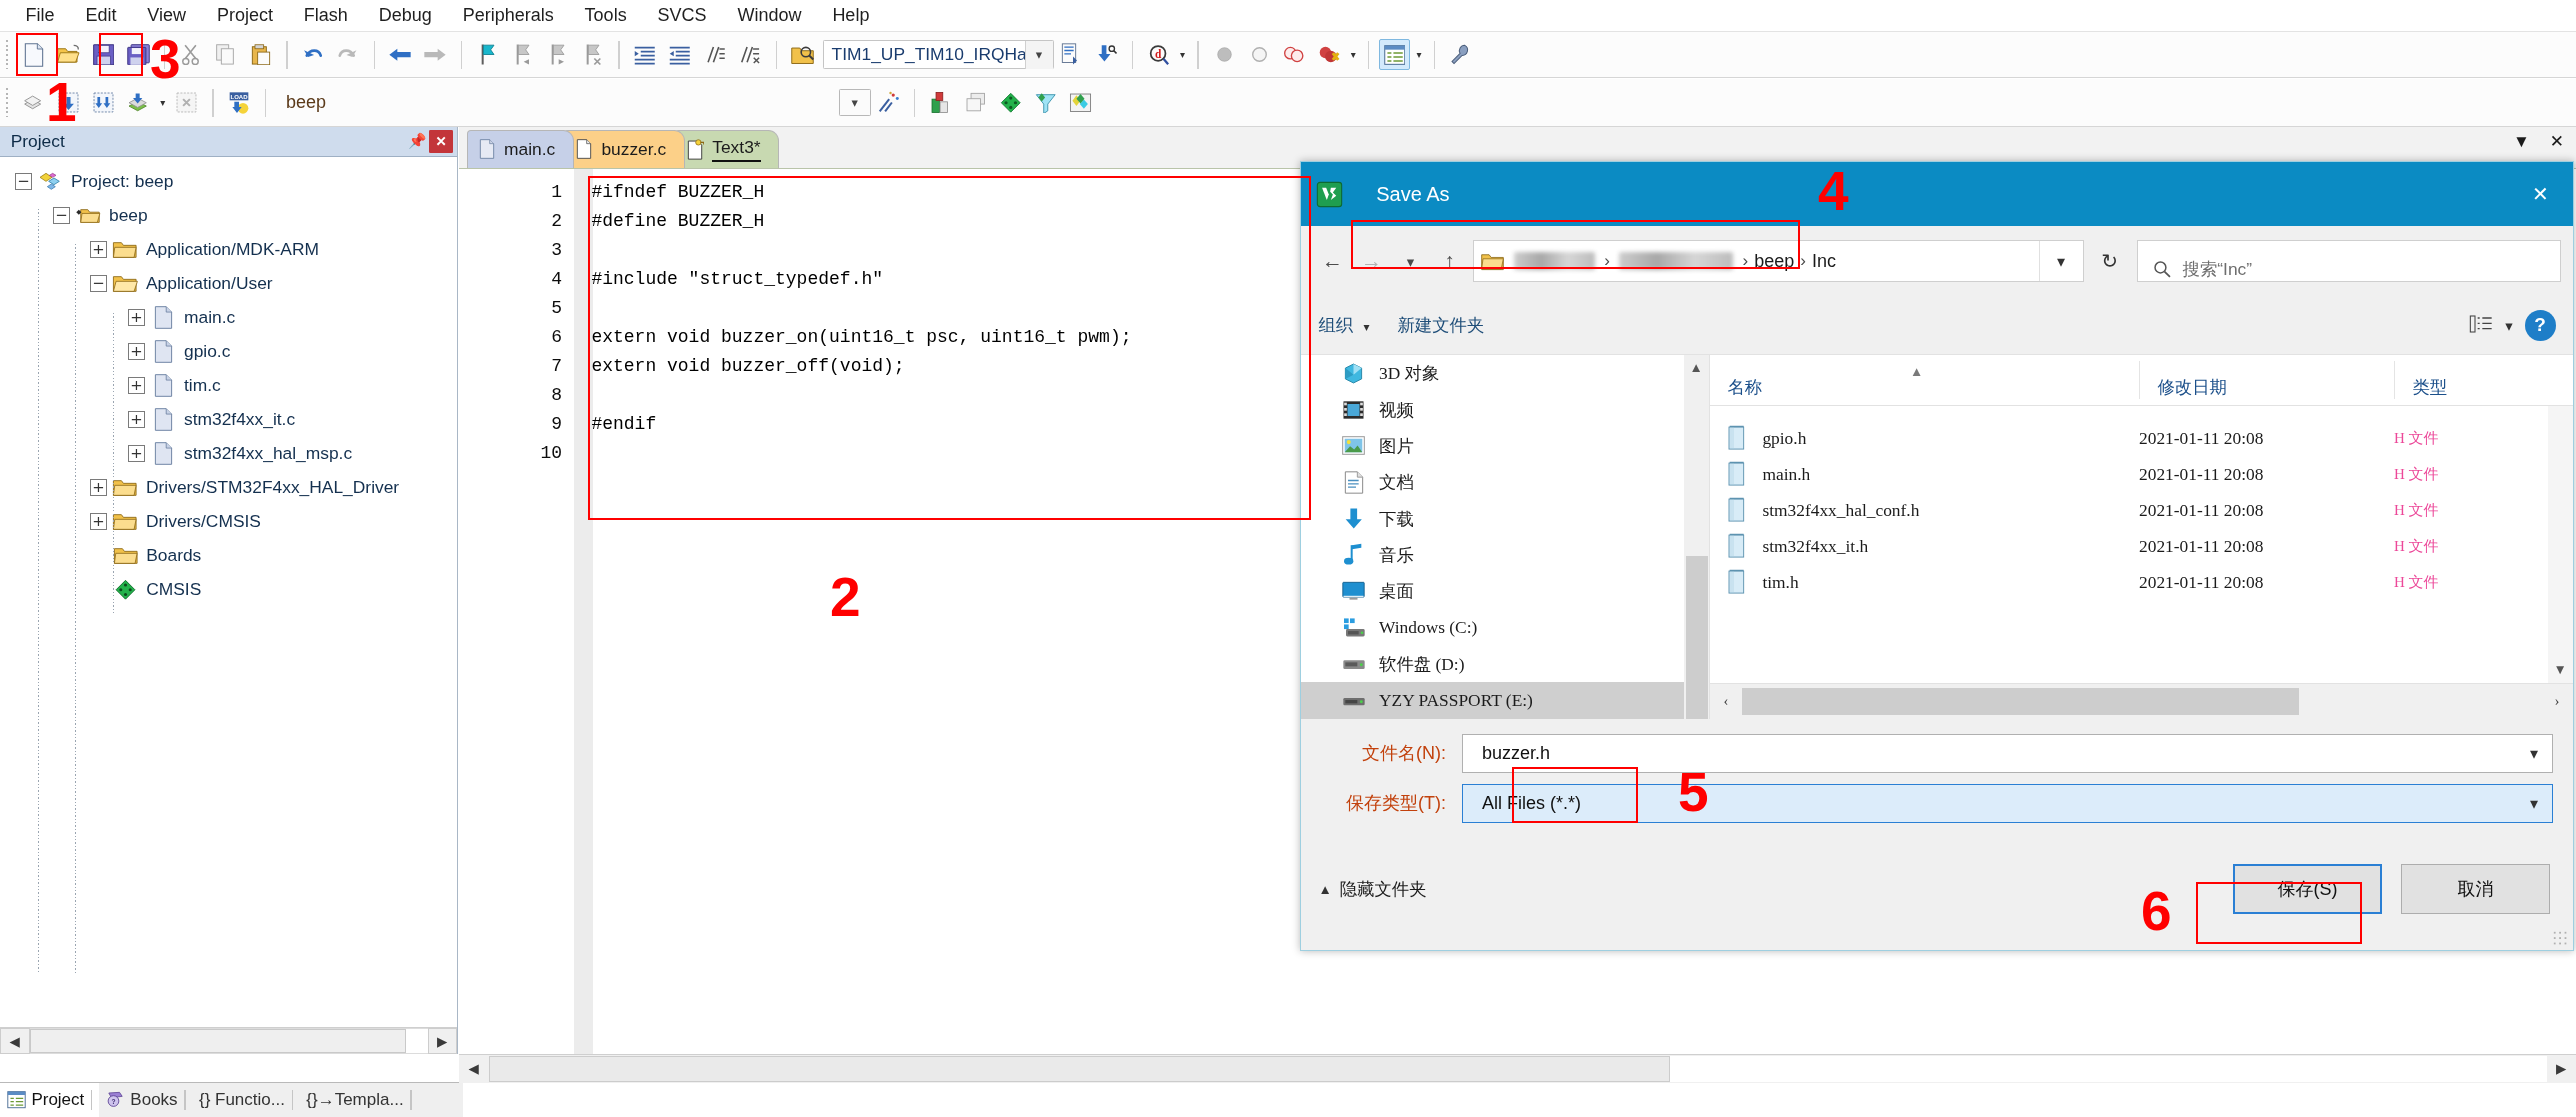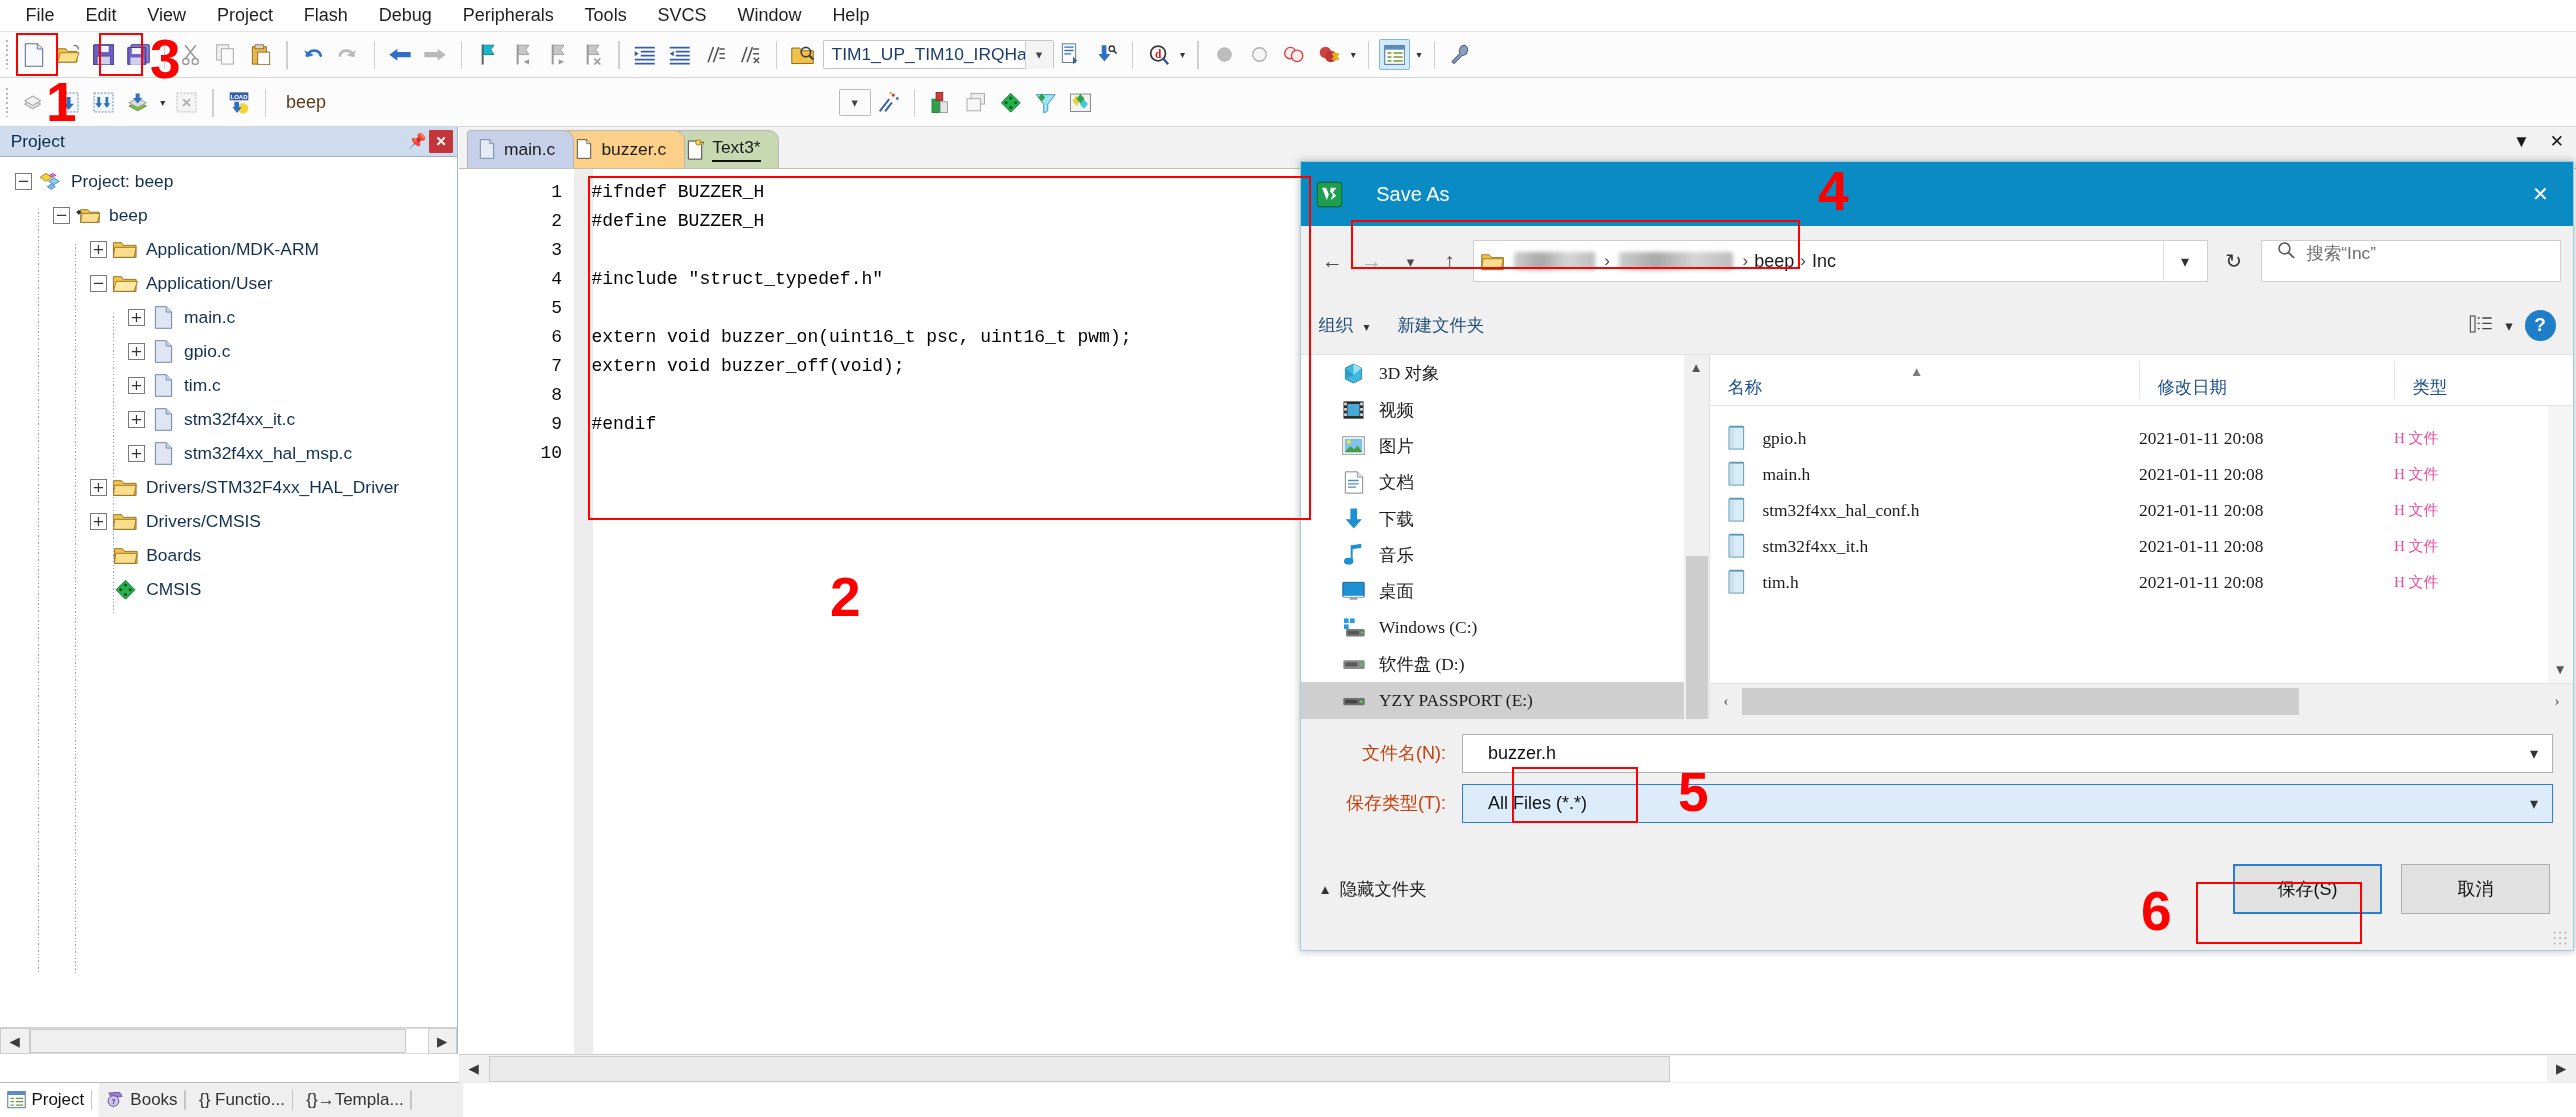--- a/index.html
+++ b/index.html
@@ -202,21 +202,21 @@
     background:linear-gradient(90deg,#cdcdcd,#a8a8a8,#d6d6d6,#bcbcbc);
     filter:blur(2px); flex:none;
   }
   .crumb-sep{font-size:17px;color:#4a4a4a;margin:0 6px;}
   .crumb-txt{font-size:18px;color:#1b1b1b;white-space:nowrap;}
   .crumb-drop{width:44px;height:40px;border-left:0.7px solid #e0e0e0;display:flex;align-items:center;
               justify-content:center;font-size:16px;color:#333;}
   #refresh-btn{width:44px;height:42px;display:flex;align-items:center;justify-content:center;
                font-size:20px;color:#333;cursor:default;}
   #dlg-search{
-    width:300px;height:42px;background:#fff;border:0.7px solid #cfcfcf;display:flex;align-items:flex-start;
+    width:424px;height:42px;background:#fff;border:0.7px solid #cfcfcf;display:flex;align-items:flex-end;
     padding-left:14.8px; margin-left:5.4px;
   }
   #dlg-search .ph{font-size:17.4px;color:#6e6e6e;margin-left:10.7px;}
 
   #dlg-cmdbar{
     height:59px;background:#f0f0f0;display:flex;align-items:center;padding:0 17.4px;flex:none;
     border-bottom:0.7px solid #e2e2e2;
   }
   .cmd{font-size:17.4px;color:#1f4e79;margin-right:28px;cursor:default;white-space:nowrap;}
   .cmd .ar{font-size:12px;margin-left:5.4px;color:#333;}
@@ -260,21 +260,21 @@
   .fileico{width:23px;height:27px;margin-right:12px;flex:none;}
   #files-vscroll{position:absolute;right:0;top:51px;bottom:36px;width:25.5px;background:#f5f5f5;}
   #file-hscroll{height:36px;background:#f0f0f0;display:flex;align-items:center;flex:none;border-top:0.7px solid #e2e2e2;}
   .hsb-arrow{width:32px;height:35px;display:flex;align-items:center;justify-content:center;font-size:14.8px;color:#444;}
   #hsb-thumb{height:27px;width:557px;background:#cdcdcd;}
 
   #dlg-form{flex:none;padding:9.4px 20px 0 20px;background:#f0f0f0;}
   .frm-row{display:flex;align-items:center;height:50px;}
   .frm-lbl{width:141px;text-align:right;padding-right:16px;font-size:18px;color:#c2410c;white-space:nowrap;}
   .frm-field{flex:1;height:39px;border:0.7px solid #b0b0b0;background:#fff;display:flex;align-items:center;
-             padding-left:25px;font-size:18px;color:#111;}
+             padding-left:19px;font-size:18px;color:#111;}
   .frm-field .v{flex:1;}
   .frm-field .dd{width:36px;height:38px;display:flex;align-items:center;justify-content:center;font-size:16px;color:#333;}
   .frm-field.type{background:#dcecfa;border:1.3px solid #2a7fd4;}
 
   #dlg-footer{flex:none;height:122px;display:flex;align-items:center;padding:0 23px 0 17.4px;background:#f0f0f0;}
   #hidefolders{font-size:17.4px;color:#1b1b1b;display:flex;align-items:center;cursor:default;}
   #hidefolders .chev{font-size:13.4px;margin-right:8px;color:#333;}
   #dlg-buttons{margin-left:auto;display:flex;align-items:center;gap:19px;}
   .dbtn{width:149px;height:50px;display:flex;align-items:center;justify-content:center;
         font-size:18px;color:#111;background:#e1e1e1;border:0.7px solid #adadad;cursor:default;}

